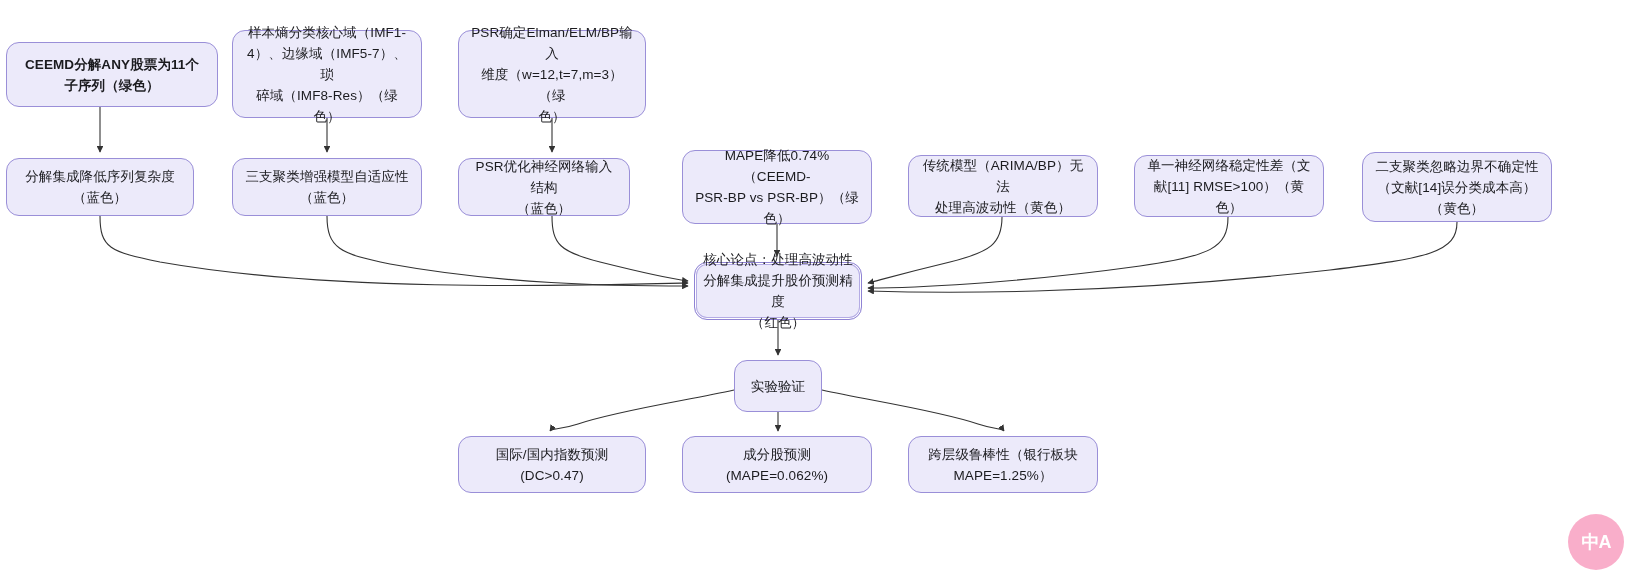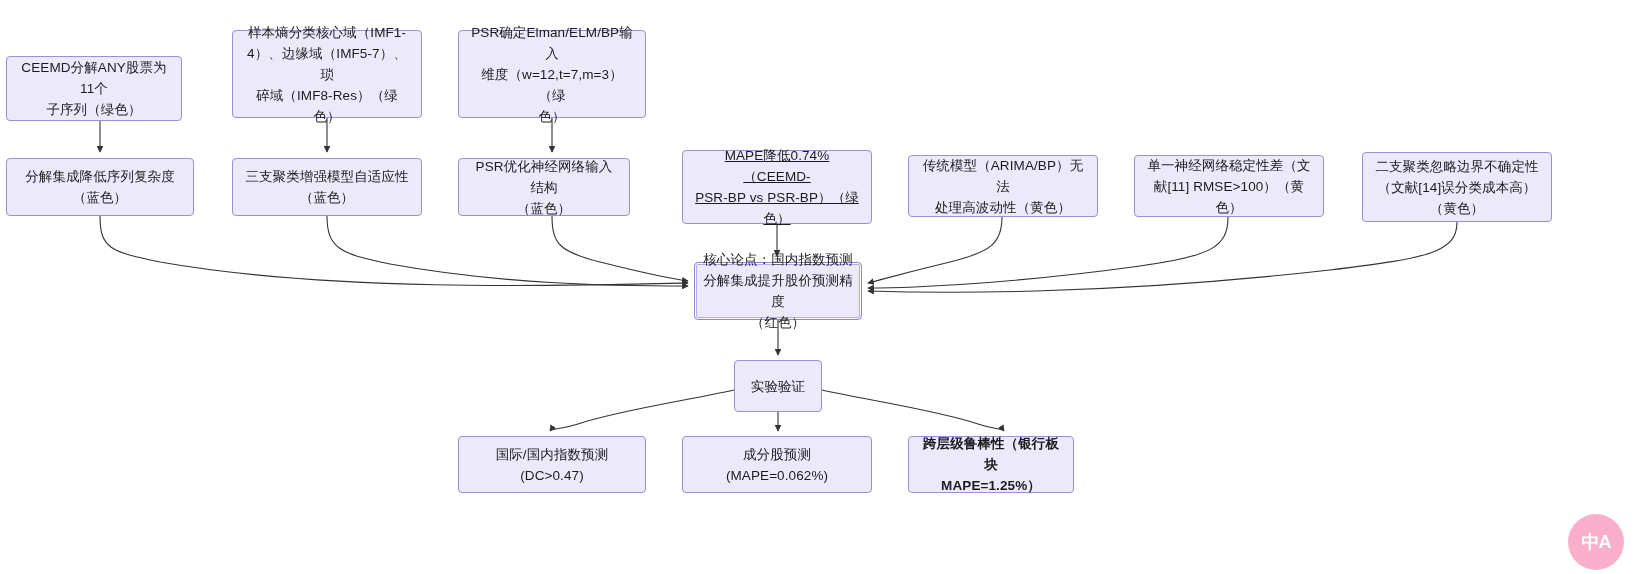--- a/index.html
+++ b/index.html
@@ -8,21 +8,21 @@
     font-family:"Liberation Sans","DejaVu Sans",sans-serif;
   }
   #canvas{position:absolute;inset:0;width:1640px;height:574px;}
   svg#edges{position:absolute;left:0;top:0;width:1640px;height:574px;pointer-events:none;}
 
   .node{
     position:absolute;
     box-sizing:border-box;
     background:#ECEAFA;
     border:1px solid #9A8FD8;
-    border-radius:4px;
+    border-radius:13px;
     display:flex;align-items:center;justify-content:center;
     text-align:center;
     color:#1b1b1f;
     font-size:13.5px;
     line-height:21px;
     padding:4px 10px;
     white-space:pre-line;
     letter-spacing:.1px;
   }
   .node.core{
@@ -65,52 +65,52 @@
         <path d="M1228,217 C1228,248 1210,256 1140,266 C1010,284 910,288 868,288" fill="none" stroke="#333333" stroke-width="1.1" marker-end="url(#arrow)"></path>
         <path d="M1457,222 C1457,252 1430,258 1330,270 C1100,296 930,293 868,291" fill="none" stroke="#333333" stroke-width="1.1" marker-end="url(#arrow)"></path>
         <path d="M778,320 L778,355" fill="none" stroke="#333333" stroke-width="1.1" marker-end="url(#arrow)"></path>
         <path d="M734,390 C690,400 620,410 578,424 C560,430 552,428 550,431" fill="none" stroke="#333333" stroke-width="1.1" marker-end="url(#arrow)"></path>
         <path d="M778,400 L778,431" fill="none" stroke="#333333" stroke-width="1.1" marker-end="url(#arrow)"></path>
         <path d="M822,390 C866,400 936,410 978,424 C996,430 1002,428 1004,431" fill="none" stroke="#333333" stroke-width="1.1" marker-end="url(#arrow)"></path>
       </g>
   </svg>
 
   <div id="node-layer">
-      <div class="node" style="left: 6px; top: 56px; width: 176px; height: 65px;">CEEMD分解ANY股票为11个
+      <div class="node" style="left: 6px; top: 42px; width: 212px; height: 65px; font-weight: bold;">CEEMD分解ANY股票为11个
 子序列（绿色）</div>
       <div class="node" style="left: 232px; top: 30px; width: 190px; height: 88px;">样本熵分类核心域（IMF1-
 4）、边缘域（IMF5-7）、琐
 碎域（IMF8-Res）（绿色）</div>
       <div class="node" style="left: 458px; top: 30px; width: 188px; height: 88px;">PSR确定Elman/ELM/BP输入
 维度（w=12,t=7,m=3）（绿
 色）</div>
       <div class="node" style="left: 6px; top: 158px; width: 188px; height: 58px;">分解集成降低序列复杂度
 （蓝色）</div>
       <div class="node" style="left: 232px; top: 158px; width: 190px; height: 58px;">三支聚类增强模型自适应性
 （蓝色）</div>
       <div class="node" style="left: 458px; top: 158px; width: 172px; height: 58px;">PSR优化神经网络输入结构
 （蓝色）</div>
-      <div class="node" style="left: 682px; top: 150px; width: 190px; height: 74px; text-decoration: underline;">MAPE降低0.74%（CEEMD-
+      <div class="node" style="left: 682px; top: 150px; width: 190px; height: 74px;">MAPE降低0.74%（CEEMD-
 PSR-BP vs PSR-BP）（绿
 色）</div>
       <div class="node" style="left: 908px; top: 155px; width: 190px; height: 62px;">传统模型（ARIMA/BP）无法
 处理高波动性（黄色）</div>
       <div class="node" style="left: 1134px; top: 155px; width: 190px; height: 62px;">单一神经网络稳定性差（文
 献[11] RMSE&gt;100）（黄色）</div>
       <div class="node" style="left: 1362px; top: 152px; width: 190px; height: 70px;">二支聚类忽略边界不确定性
 （文献[14]误分类成本高）
 （黄色）</div>
-      <div class="node core" style="left: 694px; top: 262px; width: 168px; height: 58px;">核心论点：国内指数预测
+      <div class="node core" style="left: 694px; top: 262px; width: 168px; height: 58px;">核心论点：处理高波动性
 分解集成提升股价预测精度
 （红色）</div>
       <div class="node" style="left: 734px; top: 360px; width: 88px; height: 52px;">实验验证</div>
       <div class="node" style="left: 458px; top: 436px; width: 188px; height: 57px;">国际/国内指数预测
 (DC&gt;0.47)</div>
       <div class="node" style="left: 682px; top: 436px; width: 190px; height: 57px;">成分股预测
 (MAPE=0.062%)</div>
-      <div class="node" style="left: 908px; top: 436px; width: 166px; height: 57px; font-weight: bold;">跨层级鲁棒性（银行板块
+      <div class="node" style="left: 908px; top: 436px; width: 190px; height: 57px;">跨层级鲁棒性（银行板块
 MAPE=1.25%）</div>
     </div>
 
   <div class="watermark">
     <span>中A</span>
   </div>
 </div>
 
 </body></html>

